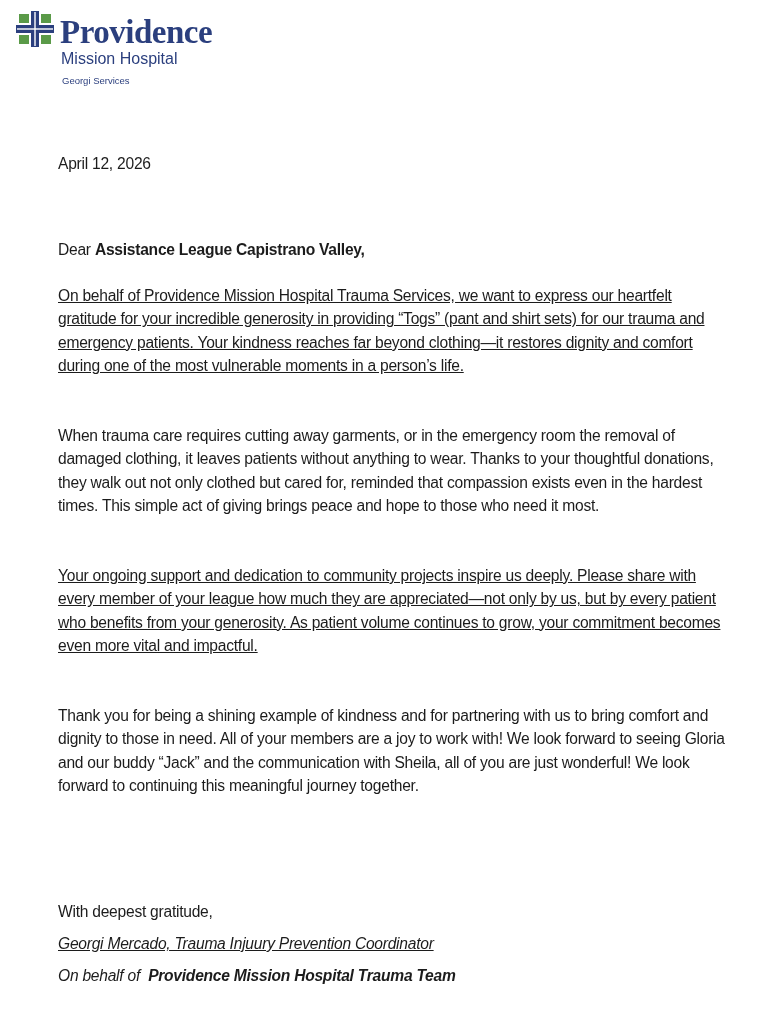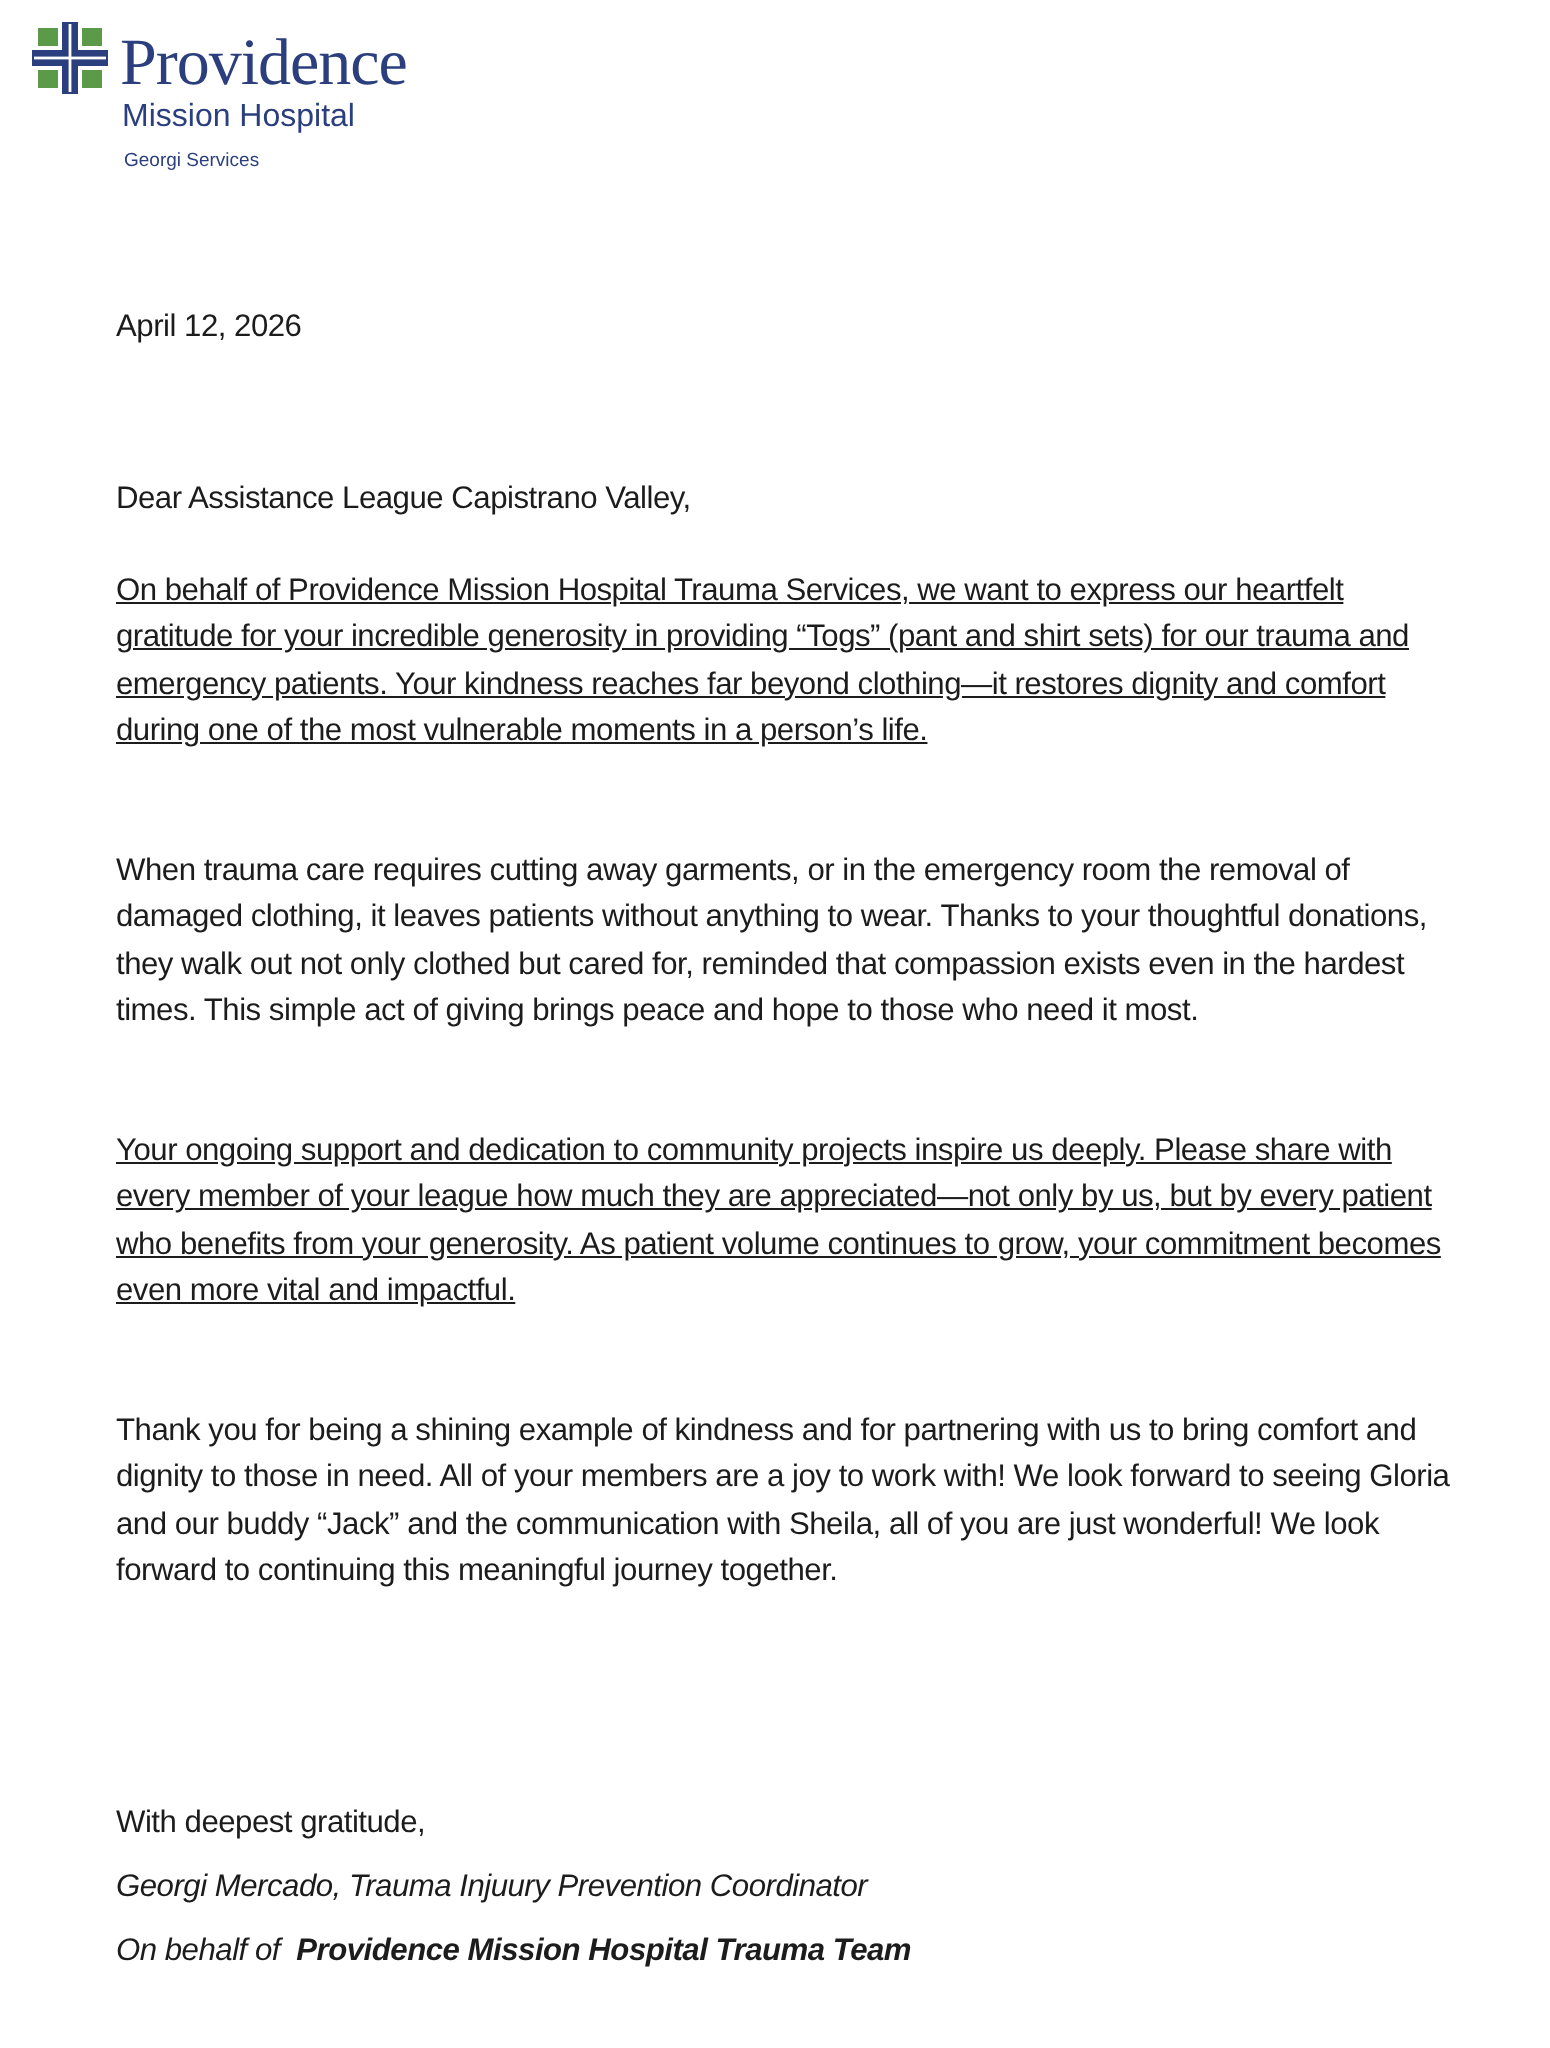--- a/index.html
+++ b/index.html
@@ -5,45 +5,45 @@
   html, body { margin: 0; padding: 0; background: #ffffff; }
   body {
     width: 775px; height: 1024px; position: relative; overflow: hidden;
     font-family: "Liberation Sans", sans-serif; color: #1c1c1c;
   }
   .logo { position: absolute; left: 16px; top: 10px; }
   .logo-mark { position: absolute; left: 0; top: 0; width: 38px; height: 38px; }
   .logo-name {
     position: absolute; left: 44px; top: 4px;
     font-family: "Liberation Serif", serif; font-size: 33px; line-height: 36px;
-    color: #2b3f7e; letter-spacing: -0.5px; white-space: nowrap;
+    color: #2b3f7e; letter-spacing: -0.5px; white-space: nowrap; font-weight: bold;
   }
   .logo-sub {
     position: absolute; left: 45px; top: 40px;
     font-size: 16px; line-height: 18px; color: #2b3f7e; white-space: nowrap;
   }
   .logo-dept {
     position: absolute; left: 46px; top: 65px;
     font-size: 9.5px; line-height: 12px; color: #2b3f7e; white-space: nowrap;
   }
   .letter {
     position: absolute; left: 58px; top: 0; width: 680px;
     font-family: "Liberation Sans", sans-serif; font-size: 15.6px; line-height: 23.4px;
     color: #1c1c1c; letter-spacing: -0.25px;
   }
   .date { position: absolute; top: 152px; left: 0; white-space: nowrap; }
   .salutation { position: absolute; top: 238px; left: 0; white-space: nowrap; }
-  .salutation b { font-weight: normal; }
+  .salutation b { font-weight: bold; }
   .para { position: absolute; left: 0; width: 670px; margin: 0; }
   .p1 { top: 284px; text-decoration: underline; }
   .p2 { top: 424px; }
   .p3 { top: 564px; text-decoration: underline; }
   .p4 { top: 704px; }
   .closing { position: absolute; top: 900px; left: 0; white-space: nowrap; }
-  .sig-name { position: absolute; top: 932px; left: 0; font-style: italic; white-space: nowrap; }
+  .sig-name { position: absolute; top: 932px; left: 0; font-style: italic; white-space: nowrap; text-decoration: underline; }
   .sig-team { position: absolute; top: 964px; left: 0; font-style: italic; white-space: nowrap; }
   .sig-team b { font-weight: bold; }
 </style>
 </head>
 <body>
 
 <div class="logo">
   <svg class="logo-mark" viewBox="0 0 38 38">
 
     <path d="M3 4 h10 v9 h-10 z" fill="#5a9a48"></path>

